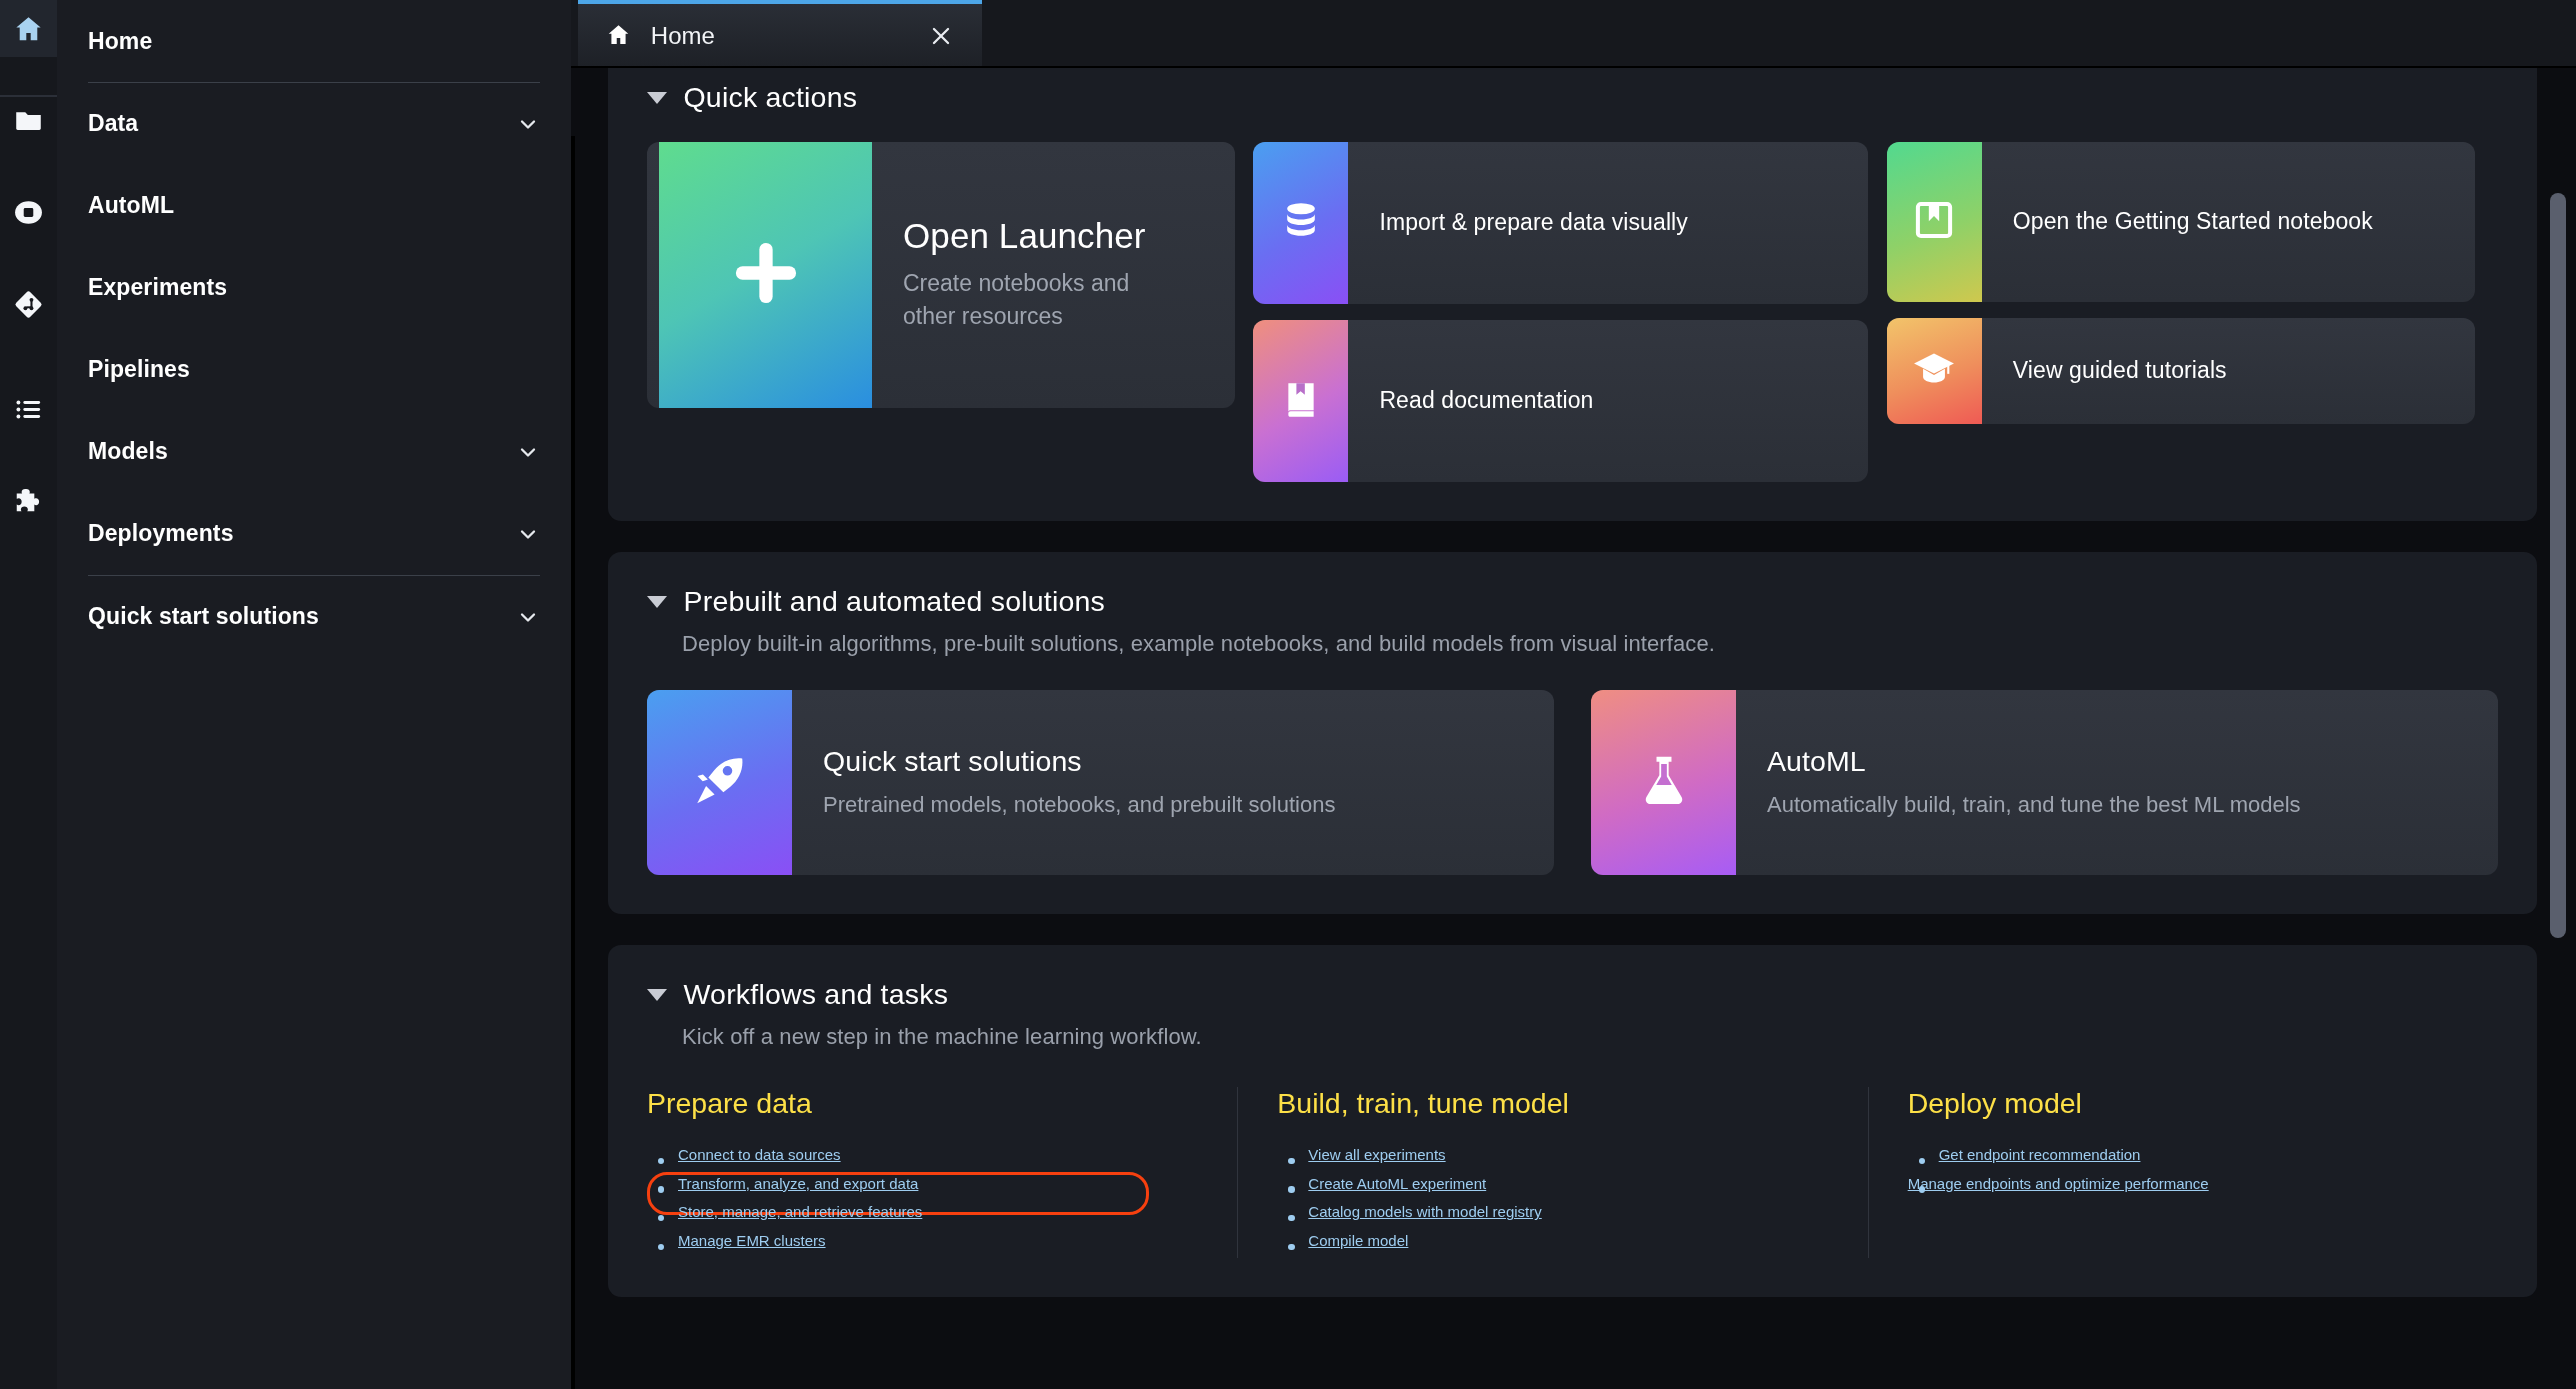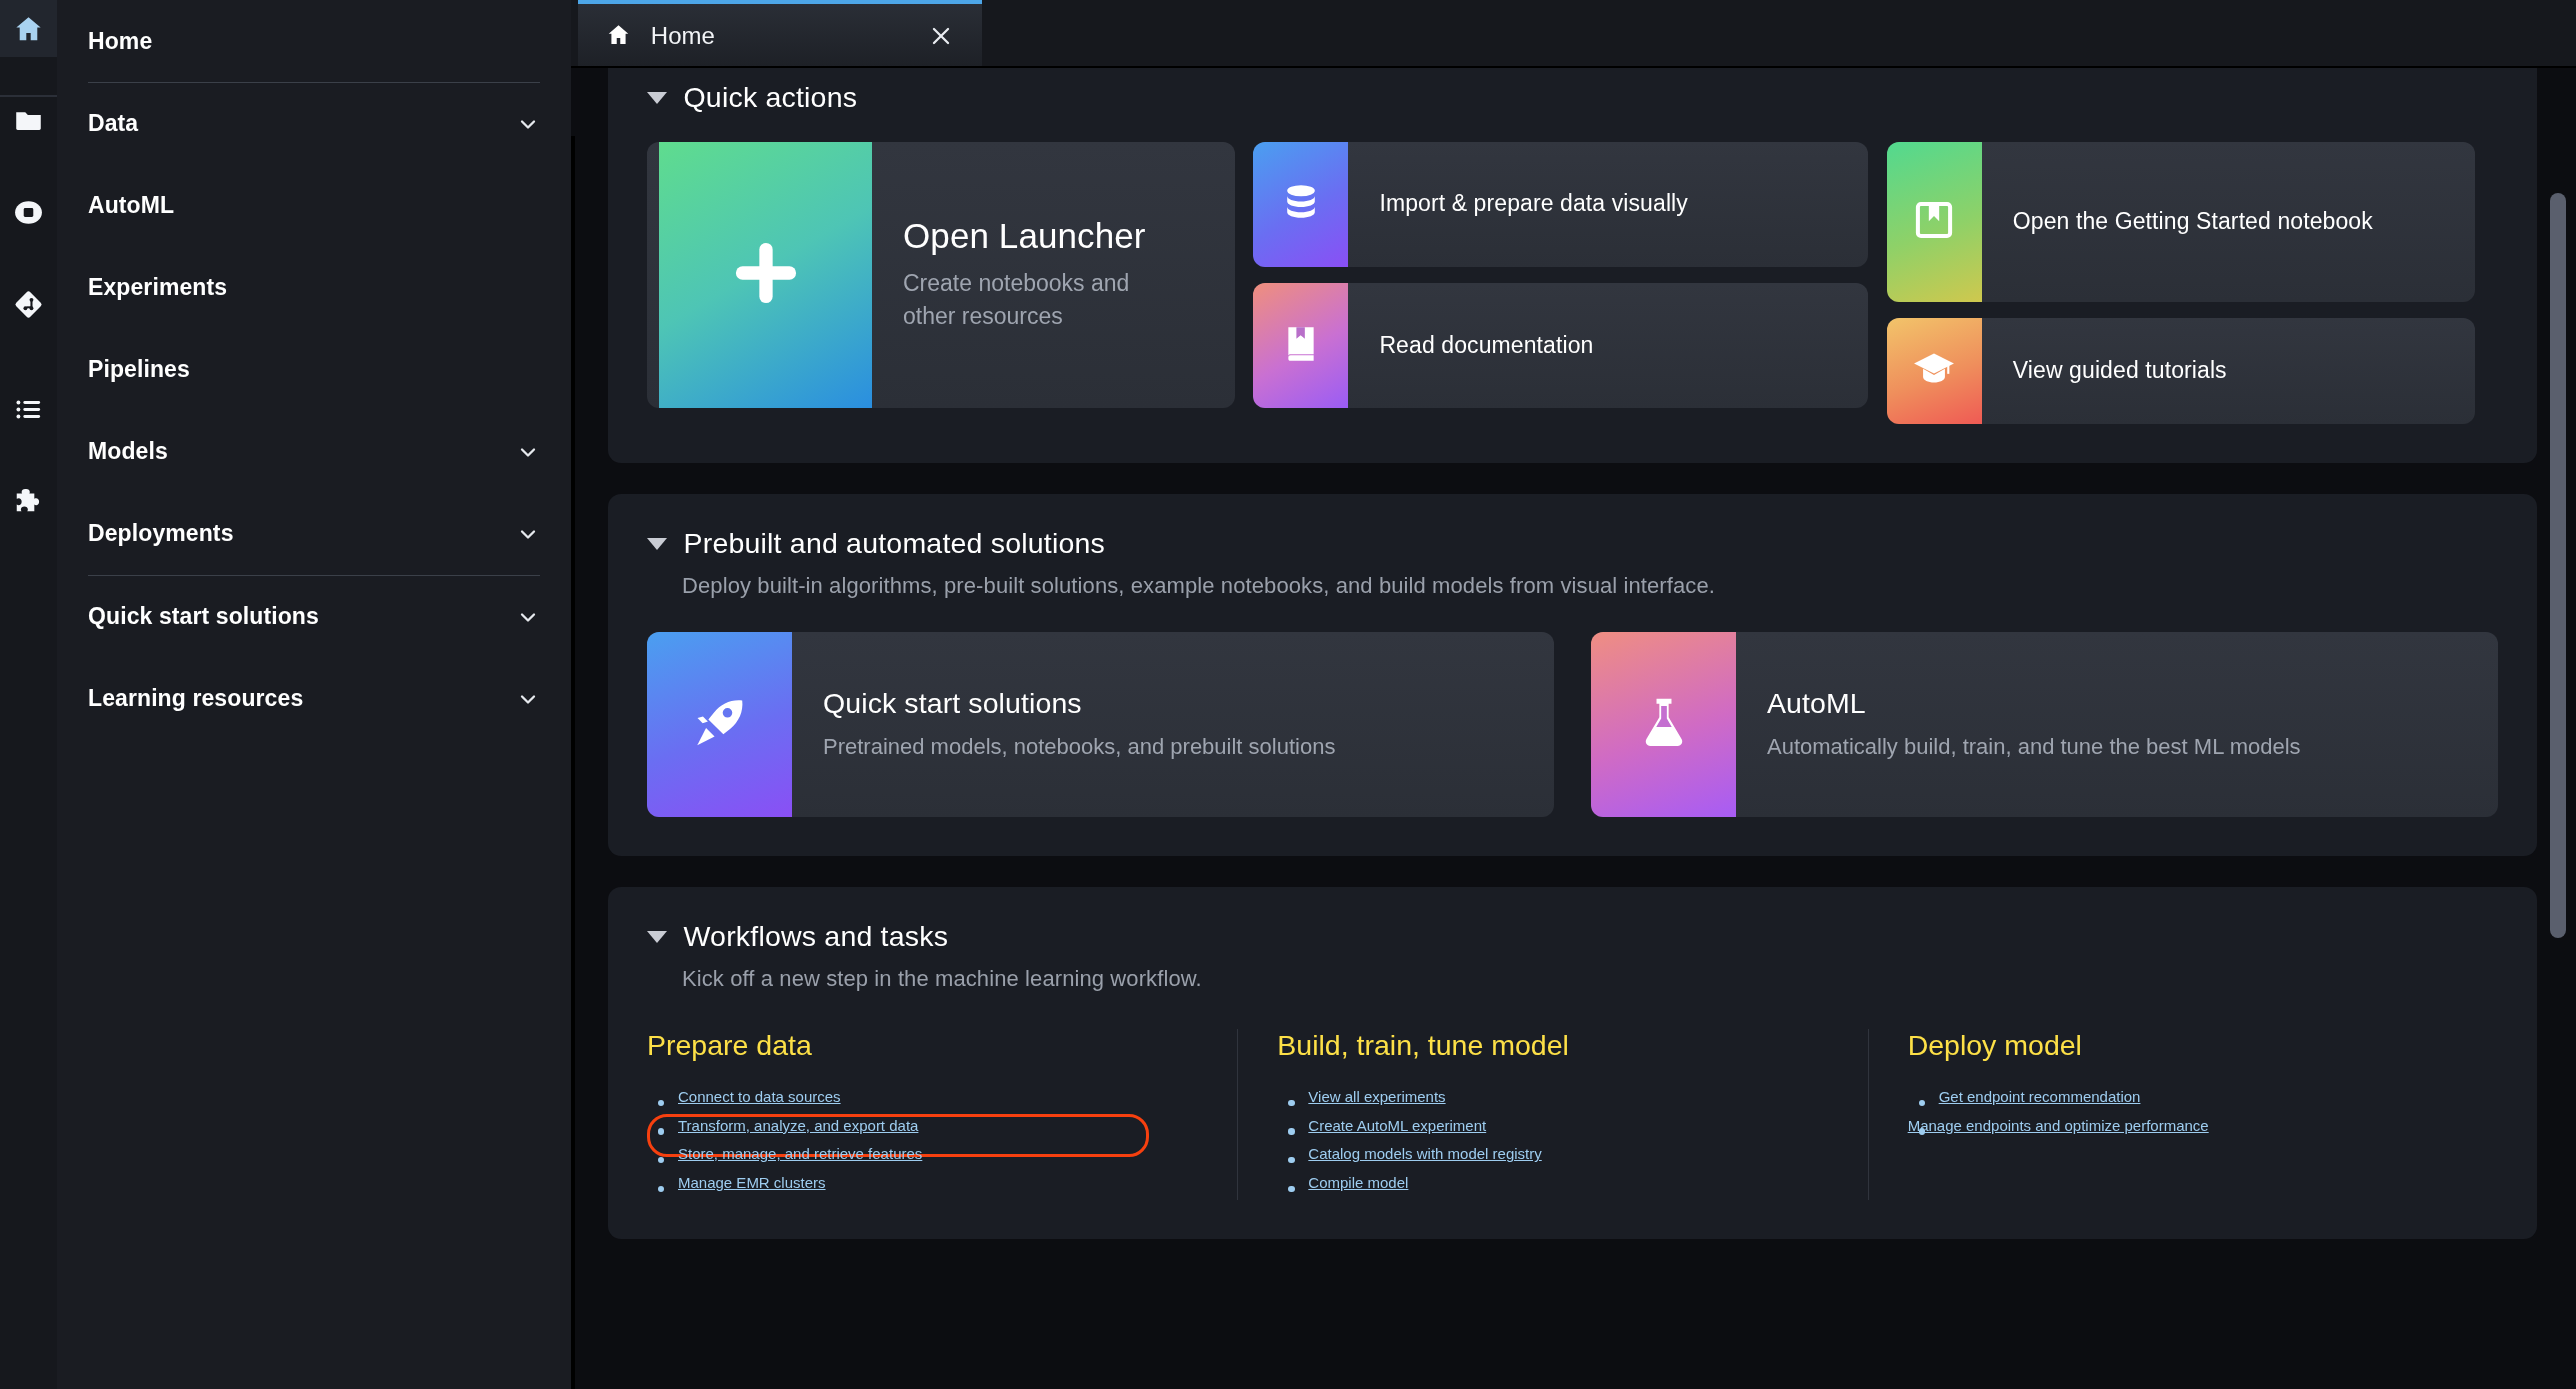--- a/index.html
+++ b/index.html
@@ -160,21 +160,21 @@
   #card-launcher { height: 266px; padding-left: 12px; }
   #card-launcher .card-tile { width: 213px; background: linear-gradient(150deg,#5fdc8e 0%, #4ec5b5 48%, #2a8ee0 100%); }
   #card-launcher .card-title { font-size: 35px; }
   #card-launcher .card-desc  { font-size: 23px; max-width: 285px; }
 
   
   .card-sm { height: 108px; }
   .card-sm .card-tile { width: 95px; }
   .card-sm .card-title { font-size: 23px; line-height: 1.35; }
 
-  .card-tall { height: 125px; }
+  .card-tall { height: 162px; }
 
   .tile-db   { background: linear-gradient(150deg,#4a9ff0 0%, #6a6ef2 55%, #8a4ff5 100%); }
   .tile-book { background: linear-gradient(150deg,#ef8f7d 0%, #c970d2 55%, #9a5cf5 100%); }
   .tile-bkmk { background: linear-gradient(160deg,#52d98f 0%, #8ed168 55%, #cfc84e 100%); }
   .tile-cap  { background: linear-gradient(160deg,#f2c46a 0%, #ef8f5c 55%, #ef5a54 100%); }
   .tile-rock { background: linear-gradient(160deg,#4a9ff0 0%, #6a6ef2 55%, #8a4ff5 100%); }
   .tile-flask{ background: linear-gradient(160deg,#ef8e82 0%, #d06bc4 55%, #a75cf5 100%); }
 
   
   .hl-ring { position: relative; }
@@ -356,28 +356,20 @@
 
   <div class="nav-item">
     <span class="label">Quick start solutions</span>
     <span class="chev">
       <svg width="24" height="24" viewBox="0 0 24 24" fill="none" stroke="#e6e9ee" stroke-width="2.3" stroke-linecap="round" stroke-linejoin="round">
           <path d="M6 9.5 12 15.5 18 9.5"></path>
         </svg>
     </span>
   </div>
 
-  <div class="nav-item">
-    <span class="label">Learning resources</span>
-    <span class="chev">
-      <svg width="24" height="24" viewBox="0 0 24 24" fill="none" stroke="#e6e9ee" stroke-width="2.3" stroke-linecap="round" stroke-linejoin="round">
-          <path d="M6 9.5 12 15.5 18 9.5"></path>
-        </svg>
-    </span>
-  </div>
 </div>
 
 <div id="main-area">
 
   <div id="tab-bar">
     <div class="tab">
       <span>
         <svg width="25" height="25" viewBox="0 0 24 24" fill="#ffffff">
           <path d="M12 3.2 2.6 11.3h2.6V21h5.1v-5.6h3.4V21h5.1v-9.7h2.6z"></path>
         </svg>

